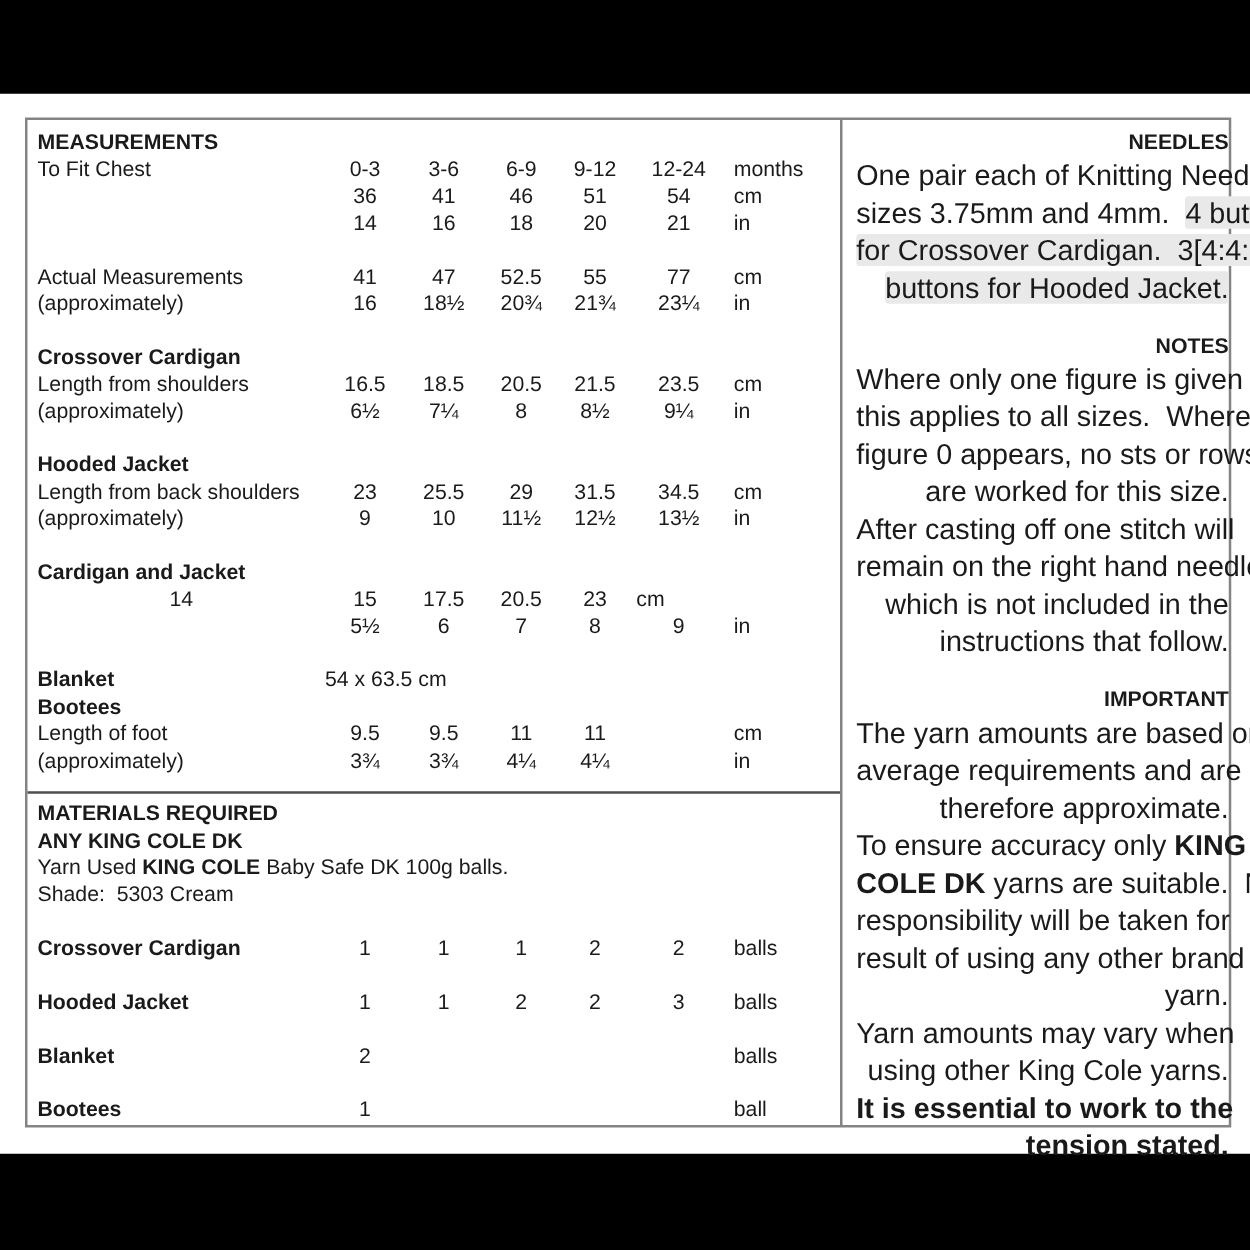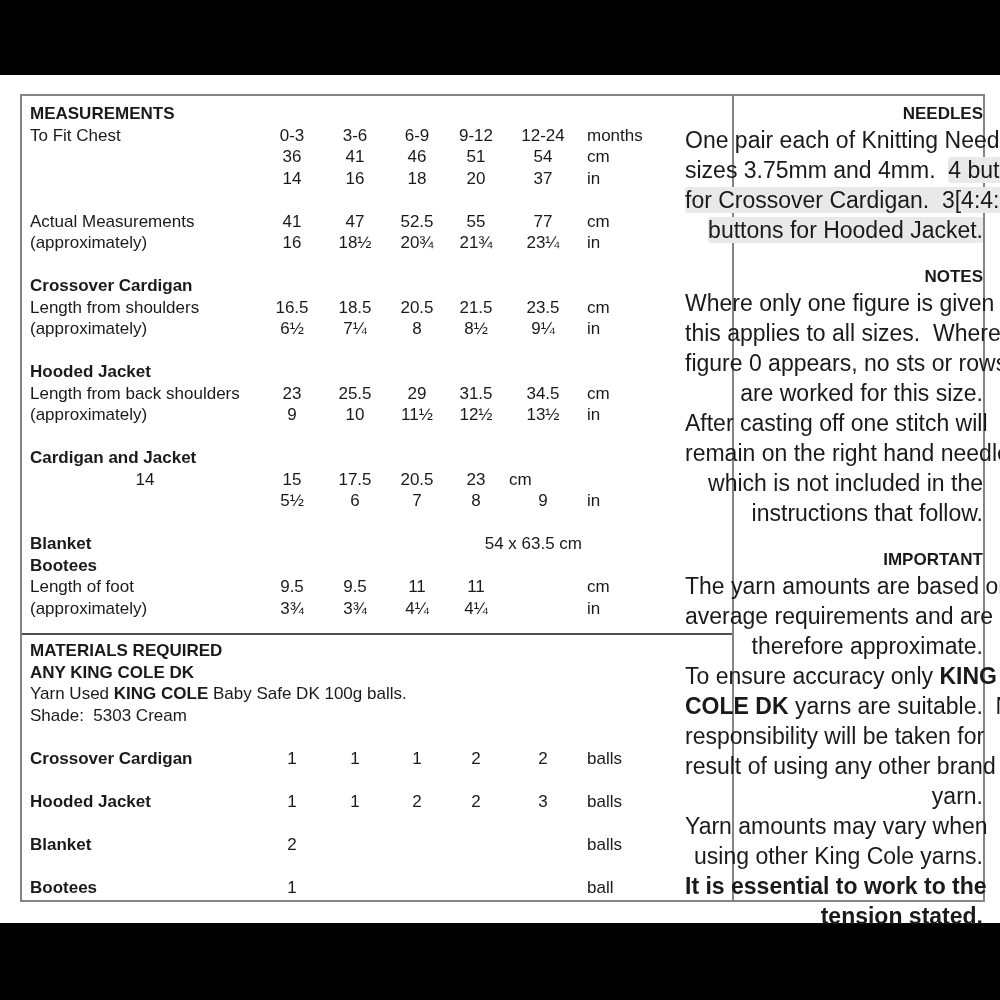--- a/index.html
+++ b/index.html
@@ -16,37 +16,37 @@
     background:#ffffff;
   }
   .doc {
     position:absolute; top:19px; left:20px;
     width:965px; height:808px;
     border:2px solid #848484;
     background:#fff;
   }
   .left-col {
     position:absolute; top:0; left:0;
-    width:712px; height:100%;
+    width:652px; height:100%;
     border-right:2px solid #848484;
   }
   .meas { padding:7px 8px 0 8px; }
   .sec-title { font-size:17px; line-height:21.5px; font-weight:bold; white-space:pre; }
   .txt { font-size:17px; line-height:21.5px; white-space:pre; }
   .b { font-weight:bold; }
   .mrow {
     display:grid;
     grid-template-columns:230px 64px 62px 62px 56px 78px 1fr;
     font-size:17px; line-height:21.5px;
   }
   .mrow.mt { margin-top:21.5px; }
   .cell { white-space:pre; }
   .cell.num { text-align:center; }
   .cell.unit { padding-left:5px; text-align:left; }
-  .cell.span-val { grid-column:2/7; text-align:right; }
+  .cell.span-val { grid-column:2/7; text-align:left; }
   .materials {
     position:absolute; top:537px; left:0; right:0; bottom:0;
     border-top:2px solid #4f4f4f;
     padding:5px 8px 0 8px;
   }
   .right-col {
     position:absolute; top:0; left:654px; right:0; height:100%;
     padding:7px 0 0 9px;
     text-align:right;
   }
@@ -87,21 +87,21 @@
               <div class="cell num">51</div>
               <div class="cell num">54</div>
               <div class="cell unit">cm</div>
             </div>
             <div class="mrow">
               <div class="cell label"></div>
               <div class="cell num">14</div>
               <div class="cell num">16</div>
               <div class="cell num">18</div>
               <div class="cell num">20</div>
-              <div class="cell num">37</div>
+              <div class="cell num">21</div>
               <div class="cell unit">in</div>
             </div>
             <div class="mrow mt">
               <div class="cell label">Actual Measurements</div>
               <div class="cell num">41</div>
               <div class="cell num">47</div>
               <div class="cell num">52.5</div>
               <div class="cell num">55</div>
               <div class="cell num">77</div>
               <div class="cell unit">cm</div>

